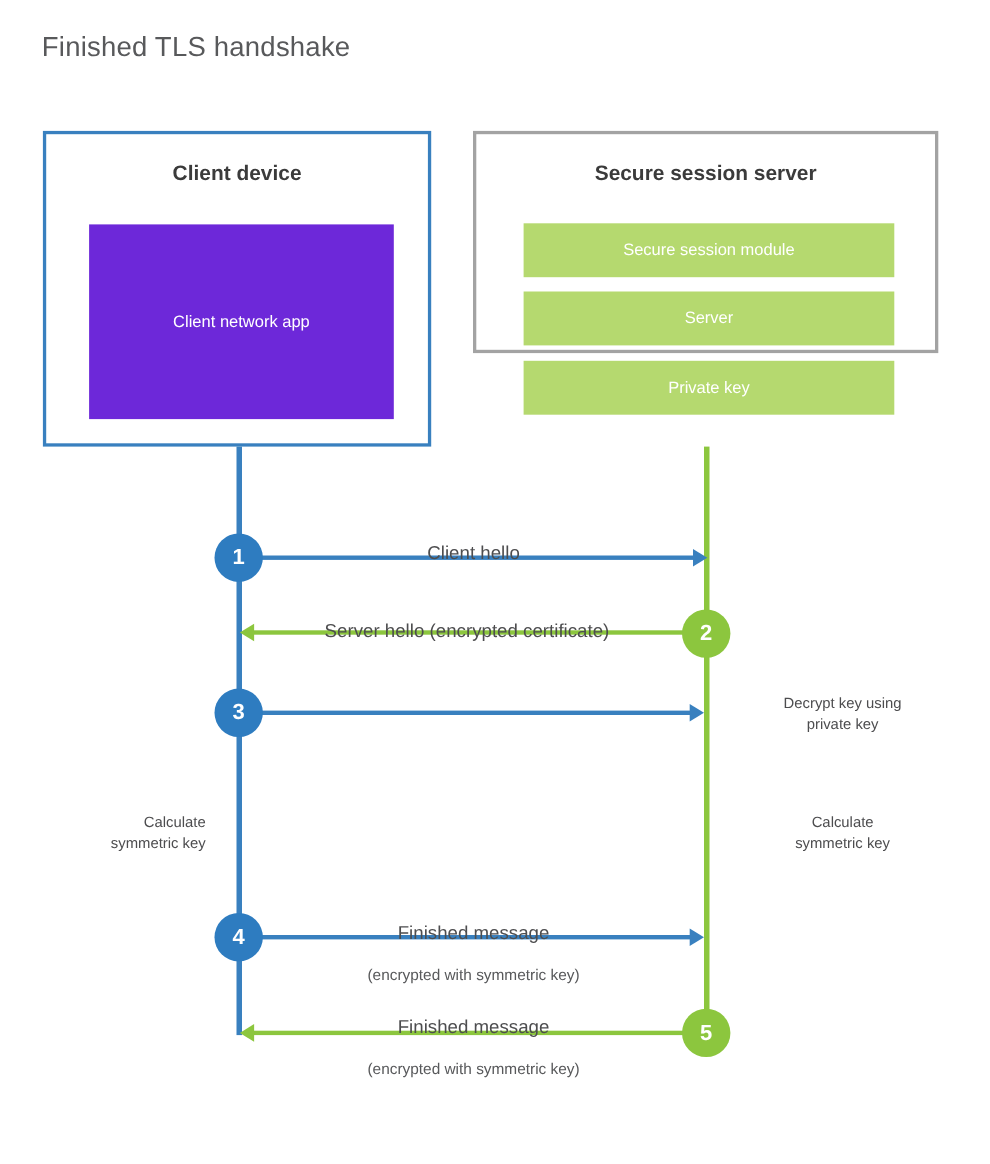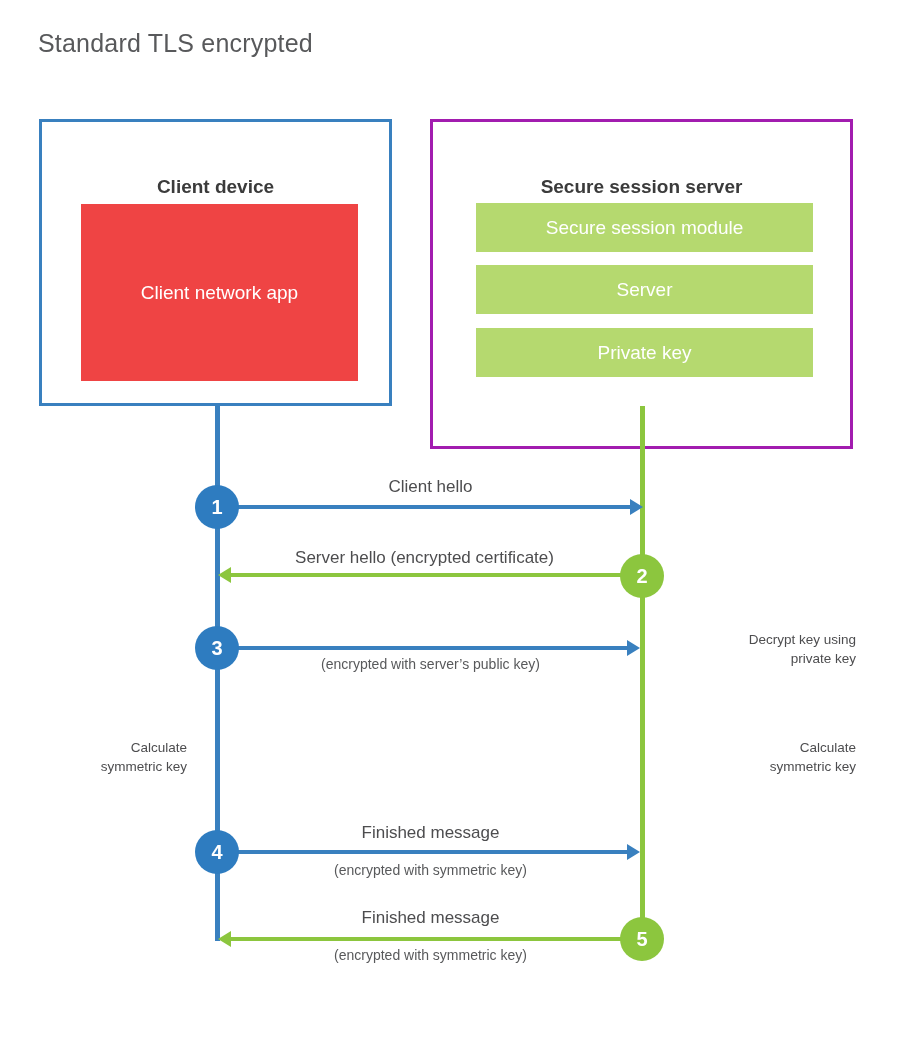--- a/index.html
+++ b/index.html
@@ -41,53 +41,52 @@
     left: 39px;
     top: 119px;
     width: 353px;
     height: 287px;
     border: 3px solid #3980bf;
   }
   #server-box {
     left: 430px;
     top: 119px;
     width: 423px;
-    height: 330px;
-    border: 3px solid #a21caf;
+    height: 202px;
+    border: 3px solid #a3a3a3;
   }
   .entity-title {
     position: absolute;
     left: 0;
     right: 0;
     top: 26px;
     text-align: center;
     font-size: 19px;
     font-weight: bold;
     color: #3b3b3b;
-    margin-top: 28px;
   }
 
   
   .inner-block {
     position: absolute;
     display: flex;
     align-items: center;
     justify-content: center;
     color: #ffffff;
-    font-size: 19px;
+    font-size: 15px;
     font-weight: 400;
     text-align: center;
     line-height: 1.32;
   }
   #client-app-block {
     left: 39px;
     top: 82px;
     width: 277px;
     height: 177px;
-    background: #ef4444;
+    background: #6d28d9;
   }
   .server-block {
     left: 43px;
     width: 337px;
     height: 49px;
     background: #b5d96f;
   }
   #server-block-0 { top: 81px; }
   #server-block-1 { top: 143px; }
   #server-block-2 { top: 206px; }
@@ -153,20 +152,21 @@
   }
   .step-circle.client-side { background: #2e7cc0; }
   .step-circle.server-side { background: #8cc63e; }
 
   
   .msg-label {
     position: absolute;
     text-align: center;
     color: #4d4d4f;
     white-space: nowrap;
+    margin-top: 16px;
   }
   .msg-label .primary {
     font-size: 17px;
     font-weight: 400;
     line-height: 1.1;
   }
   .msg-label .secondary {
     font-size: 14px;
     font-weight: 400;
     color: #58595b;
@@ -175,28 +175,28 @@
 
   
   .side-note {
     position: absolute;
     font-size: 13.5px;
     color: #4d4d4f;
     line-height: 1.38;
     white-space: pre-line;
   }
   .side-note.right-align { text-align: right; }
-  .side-note.left-align  { text-align: right; }
+  .side-note.left-align  { text-align: center; }
 </style>
 </head>
 <body>
 
 <div id="canvas">
 
-  <div class="diagram-title">Standard TLS encrypted</div>
+  <div class="diagram-title">Finished TLS handshake</div>
 
   <div class="entity-box" id="client-box">
     <div class="entity-title">Client device</div>
     <div class="inner-block" id="client-app-block">Client network app</div>
   </div>
 
   <div class="entity-box" id="server-box">
     <div class="entity-title">Secure session server</div>
     <div class="inner-block server-block" id="server-block-0">Secure session module</div>
     <div class="inner-block server-block" id="server-block-1">Server</div>
@@ -212,23 +212,20 @@
   </div>
   <div class="step-circle client-side" style="left:195px; top:485px;">1</div>
 
   <div class="msg-arrow to-left" style="left:228px; top:573px; width:398px;"></div>
   <div class="msg-label" style="left:222px; top:549px; width:405px;">
     <div class="primary">Server hello (encrypted certificate)</div>
   </div>
   <div class="step-circle server-side" style="left:620px; top:554px;">2</div>
 
   <div class="msg-arrow to-right" style="left:228px; top:646px; width:402px;"></div>
-  <div class="msg-label" style="left:228px; top:657px; width:405px;">
-    <div class="secondary">(encrypted with server’s public key)</div>
-  </div>
   <div class="step-circle client-side" style="left:195px; top:626px;">3</div>
 
   <div class="side-note left-align" style="left:676px; top:631px; width:180px;">Decrypt key using
 private key</div>
 
   <div class="side-note right-align" style="left:22px; top:739px; width:165px;">Calculate
 symmetric key</div>
 
   <div class="side-note left-align" style="left:676px; top:739px; width:180px;">Calculate
 symmetric key</div>

